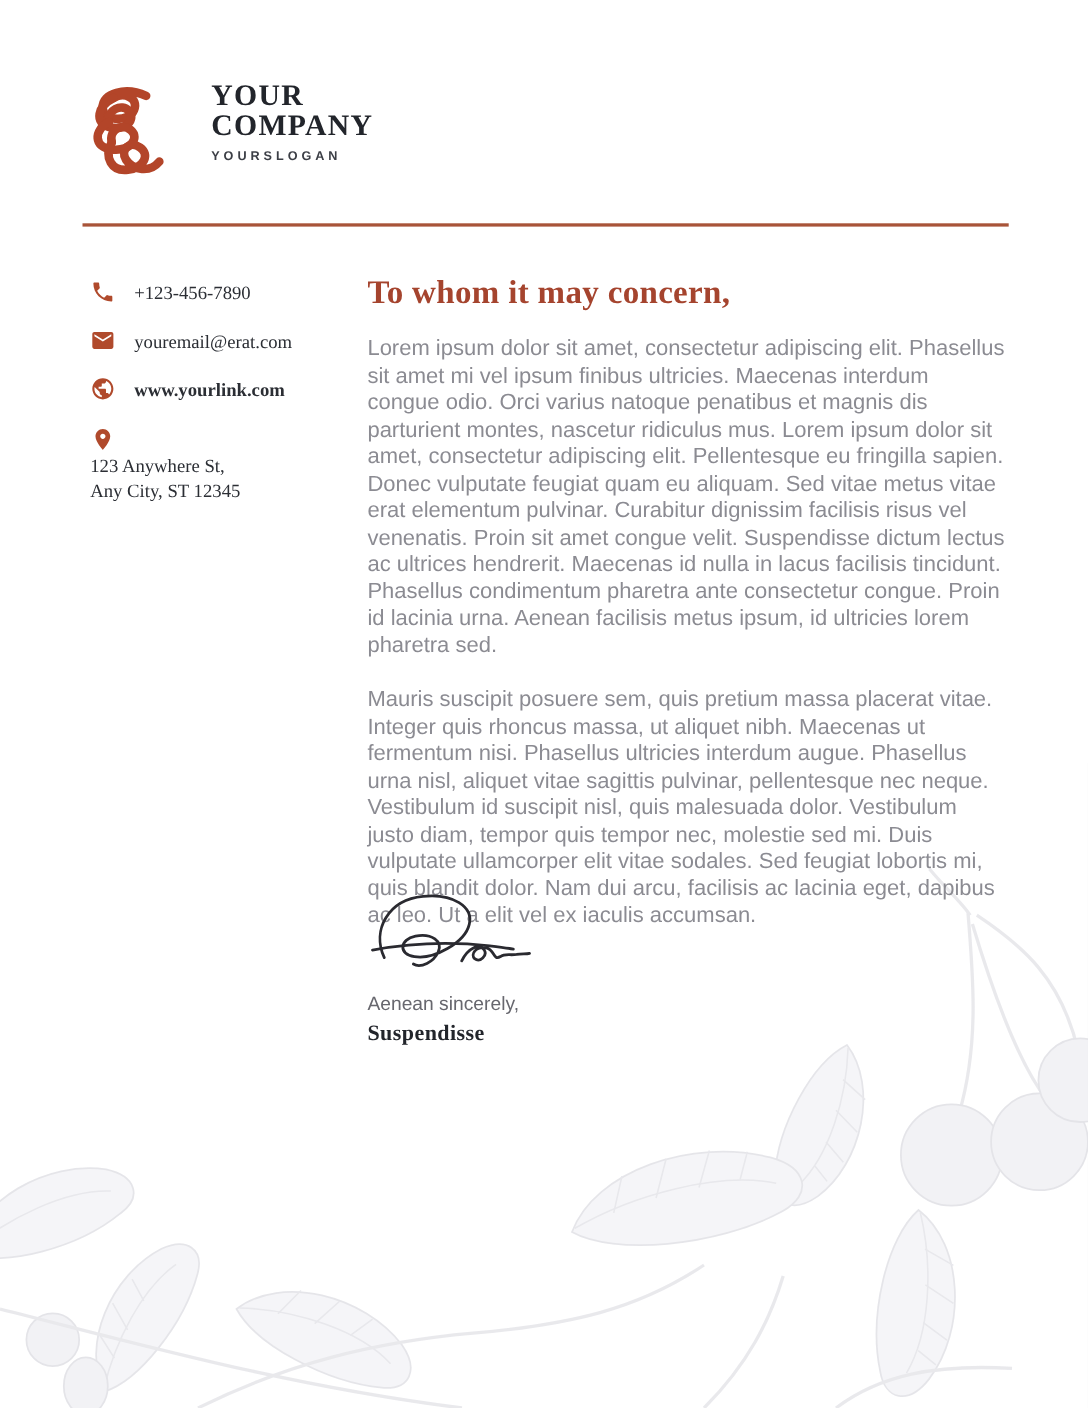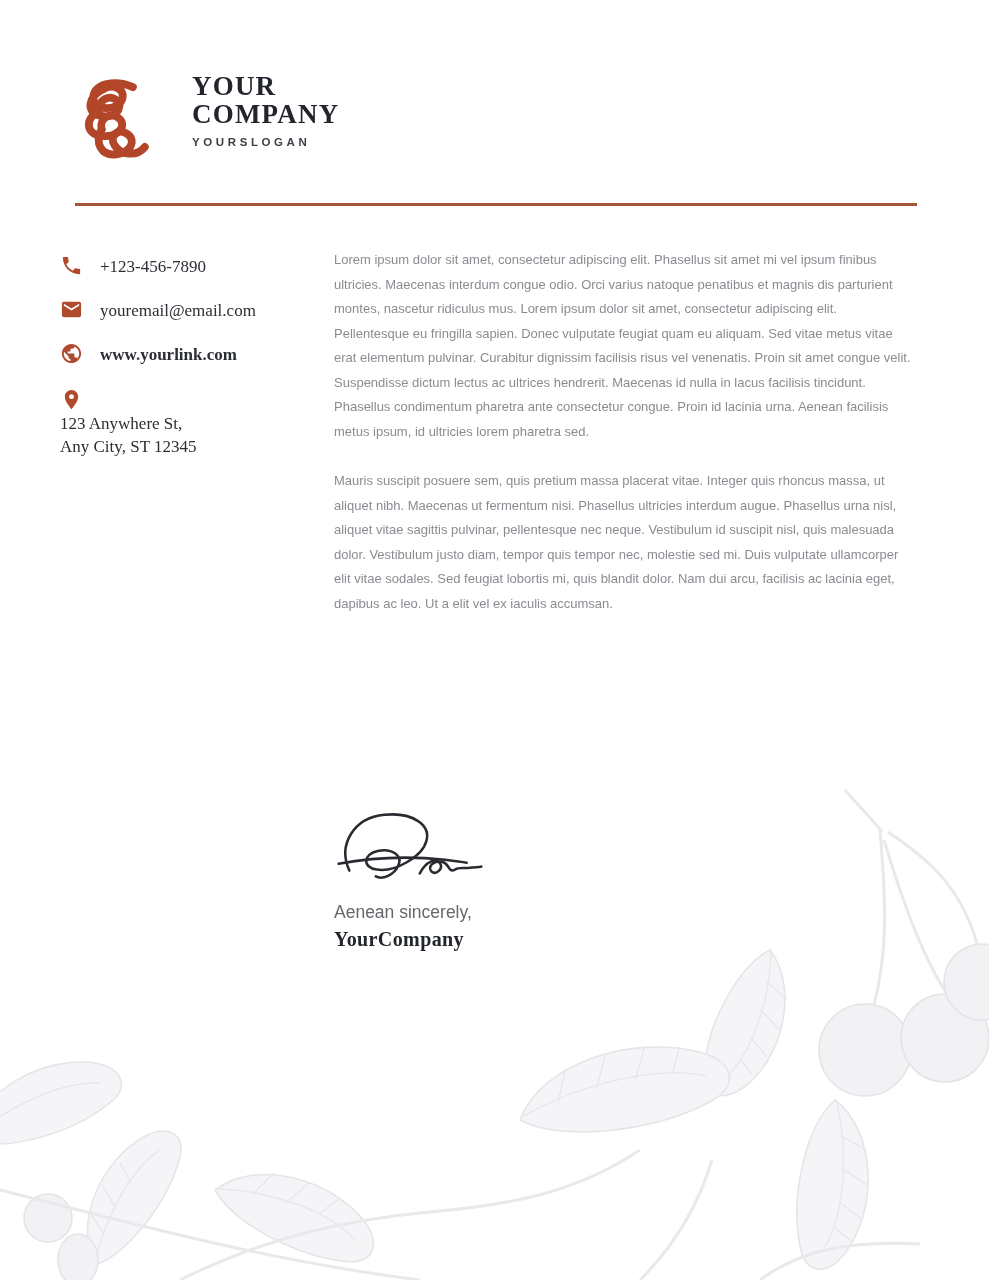--- a/index.html
+++ b/index.html
@@ -29,39 +29,39 @@
   .brand-slogan {
     font-family:"Liberation Sans", sans-serif;
     font-size:11.5px; font-weight:700; color:#3c3f46;
     letter-spacing:3.6px; margin-top:8px;
   }
   .divider {
     position:absolute; left:75px; top:203px;
     width:842px; height:3px; background:#a85439;
   }
   
-  .contact-row { position:absolute; left:60px; display:flex; align-items:flex-start; }
+  .contact-row { position:absolute; left:82px; display:flex; align-items:flex-start; }
   .contact-row .icon { width:23px; height:23px; flex:0 0 23px; margin-right:17px; }
   .contact-row .icon svg { width:100%; height:100%; fill:#b04a2c; }
   .contact-text {
     font-size:17px; color:#2b2e34; line-height:23px; padding-top:1px;
   }
   .row-phone   { top:254px; }
   .row-email   { top:298px; }
   .row-website { top:342px;font-weight:bold; }
   .row-address { top:388px;flex-direction:column; }
   
   .letter { position:absolute; left:334px; top:248px; width:580px; }
   .salutation {
     font-size:30px; font-weight:700; color:#a5442e;
     letter-spacing:.3px; line-height:36px; margin-bottom:21px;
   }
   .letter p {
     font-family:"Liberation Sans", sans-serif;
-    font-size:13px; line-height:24.5px; color:#8b8b92;
+    font-size:20px; line-height:24.5px; color:#8b8b92;
     margin-bottom:25px;
   }
   
   .sign-block { position:absolute; left:334px; top:808px; }
   .signature-svg { width:150px; height:88px; display:block; margin-bottom:4px; }
   .signature-svg path { fill:none; stroke:#2a2a30; stroke-width:2.6; stroke-linecap:round; }
   .closing {
     font-family:"Liberation Sans", sans-serif;
     font-size:17.5px; color:#67676e; line-height:24px;
   }
@@ -153,21 +153,21 @@
     </span>
     <span class="contact-text">+123-456-7890</span>
   </div>
 
   <div class="contact-row row-email">
     <span class="icon">
       <svg viewBox="0 0 24 24">
           <path d="M20 4H4c-1.1 0-2 .9-2 2v12c0 1.1.9 2 2 2h16c1.1 0 2-.9 2-2V6c0-1.1-.9-2-2-2zm0 4l-8 5-8-5V6l8 5 8-5v2z"></path>
         </svg>
     </span>
-    <span class="contact-text">youremail@email.com</span>
+    <span class="contact-text">youremail@erat.com</span>
   </div>
 
   <div class="contact-row row-website">
     <span class="icon">
       <svg viewBox="0 0 24 24">
           <path d="M12 2C6.48 2 2 6.48 2 12s4.48 10 10 10 10-4.48 10-10S17.52 2 12 2zm-1 17.93c-3.95-.49-7-3.85-7-7.93 0-.62.08-1.21.21-1.79L9 15v1c0 1.1.9 2 2 2v1.93zm6.9-2.54c-.26-.81-1-1.39-1.9-1.39h-1v-3c0-.55-.45-1-1-1H8v-2h2c.55 0 1-.45 1-1V7h2c1.1 0 2-.9 2-2v-.41c2.93 1.19 5 4.06 5 7.41 0 2.08-.8 3.97-2.1 5.39z"></path>
         </svg>
     </span>
     <span class="contact-text">www.yourlink.com</span>
   </div>
@@ -178,27 +178,28 @@
           <path d="M12 2C8.13 2 5 5.13 5 9c0 5.25 7 13 7 13s7-7.75 7-13c0-3.87-3.13-7-7-7zm0 9.5c-1.38 0-2.5-1.12-2.5-2.5s1.12-2.5 2.5-2.5 2.5 1.12 2.5 2.5-1.12 2.5-2.5 2.5z"></path>
         </svg>
     </span>
     <span class="contact-text">
       <span>123 Anywhere St,</span><br>
       <span>Any City, ST 12345</span>
     </span>
   </div>
 
   <div class="letter">
+    <div class="salutation">To whom it may concern,</div>
     <p>Lorem ipsum dolor sit amet, consectetur adipiscing elit. Phasellus sit amet mi vel ipsum finibus ultricies. Maecenas interdum congue odio. Orci varius natoque penatibus et magnis dis parturient montes, nascetur ridiculus mus. Lorem ipsum dolor sit amet, consectetur adipiscing elit. Pellentesque eu fringilla sapien. Donec vulputate feugiat quam eu aliquam. Sed vitae metus vitae erat elementum pulvinar. Curabitur dignissim facilisis risus vel venenatis. Proin sit amet congue velit. Suspendisse dictum lectus ac ultrices hendrerit. Maecenas id nulla in lacus facilisis tincidunt. Phasellus condimentum pharetra ante consectetur congue. Proin id lacinia urna. Aenean facilisis metus ipsum, id ultricies lorem pharetra sed.</p>
     <p>Mauris suscipit posuere sem, quis pretium massa placerat vitae. Integer quis rhoncus massa, ut aliquet nibh. Maecenas ut fermentum nisi. Phasellus ultricies interdum augue. Phasellus urna nisl, aliquet vitae sagittis pulvinar, pellentesque nec neque. Vestibulum id suscipit nisl, quis malesuada dolor. Vestibulum justo diam, tempor quis tempor nec, molestie sed mi. Duis vulputate ullamcorper elit vitae sodales. Sed feugiat lobortis mi, quis blandit dolor. Nam dui arcu, facilisis ac lacinia eget, dapibus ac leo. Ut a elit vel ex iaculis accumsan.</p>
   </div>
 
   <div class="sign-block">
     <svg class="signature-svg" viewBox="0 0 150 90" xmlns="http://www.w3.org/2000/svg">
       <path d="M14,64 C2,38 18,10 50,7 C78,4 97,17 93,33 C89,50 60,66 42,63 C27,61 28,47 43,44 C58,41 69,49 64,59 C60,68 48,74 41,70"></path>
       <path d="M3,57 C35,51 75,49 112,53 C120,54 128,55 134,56"></path>
       <path d="M86,67 C92,55 103,50 107,57 C110,62 103,69 98,65 C94,61 99,53 109,55 C117,57 115,67 122,63 C126,60 131,62 137,61 C142,60 146,61 149,60"></path>
     </svg>
     <div class="closing">Aenean sincerely,</div>
-    <div class="signer">YourCompany</div>
+    <div class="signer">Suspendisse</div>
   </div>
 
 </div>
 
 </body></html>

